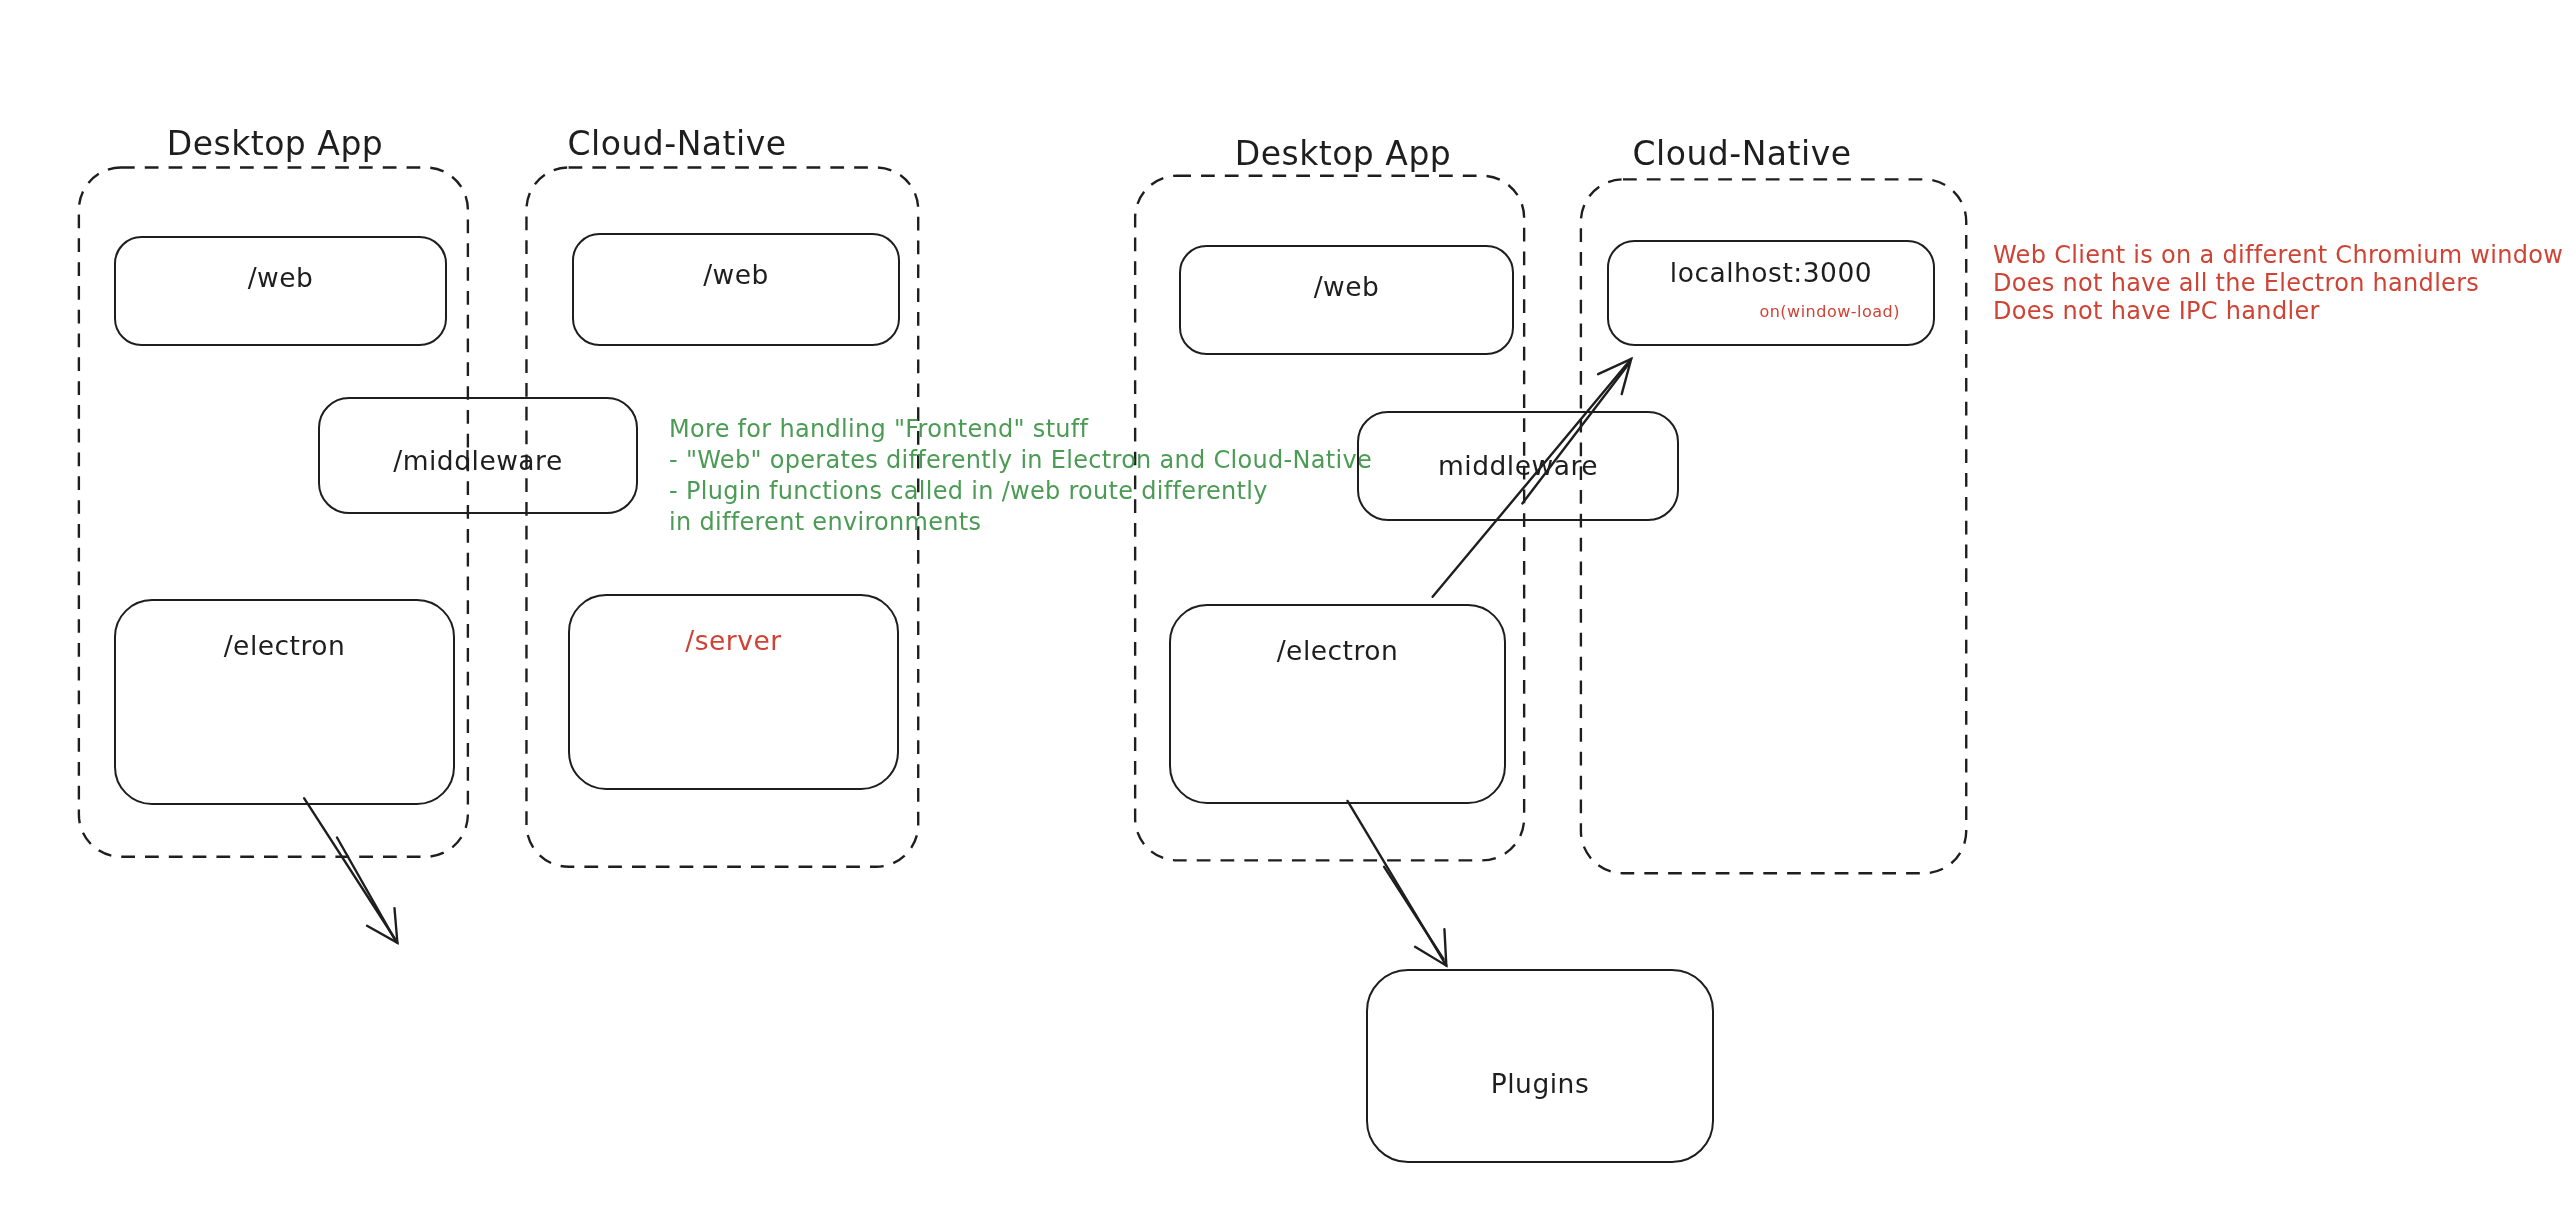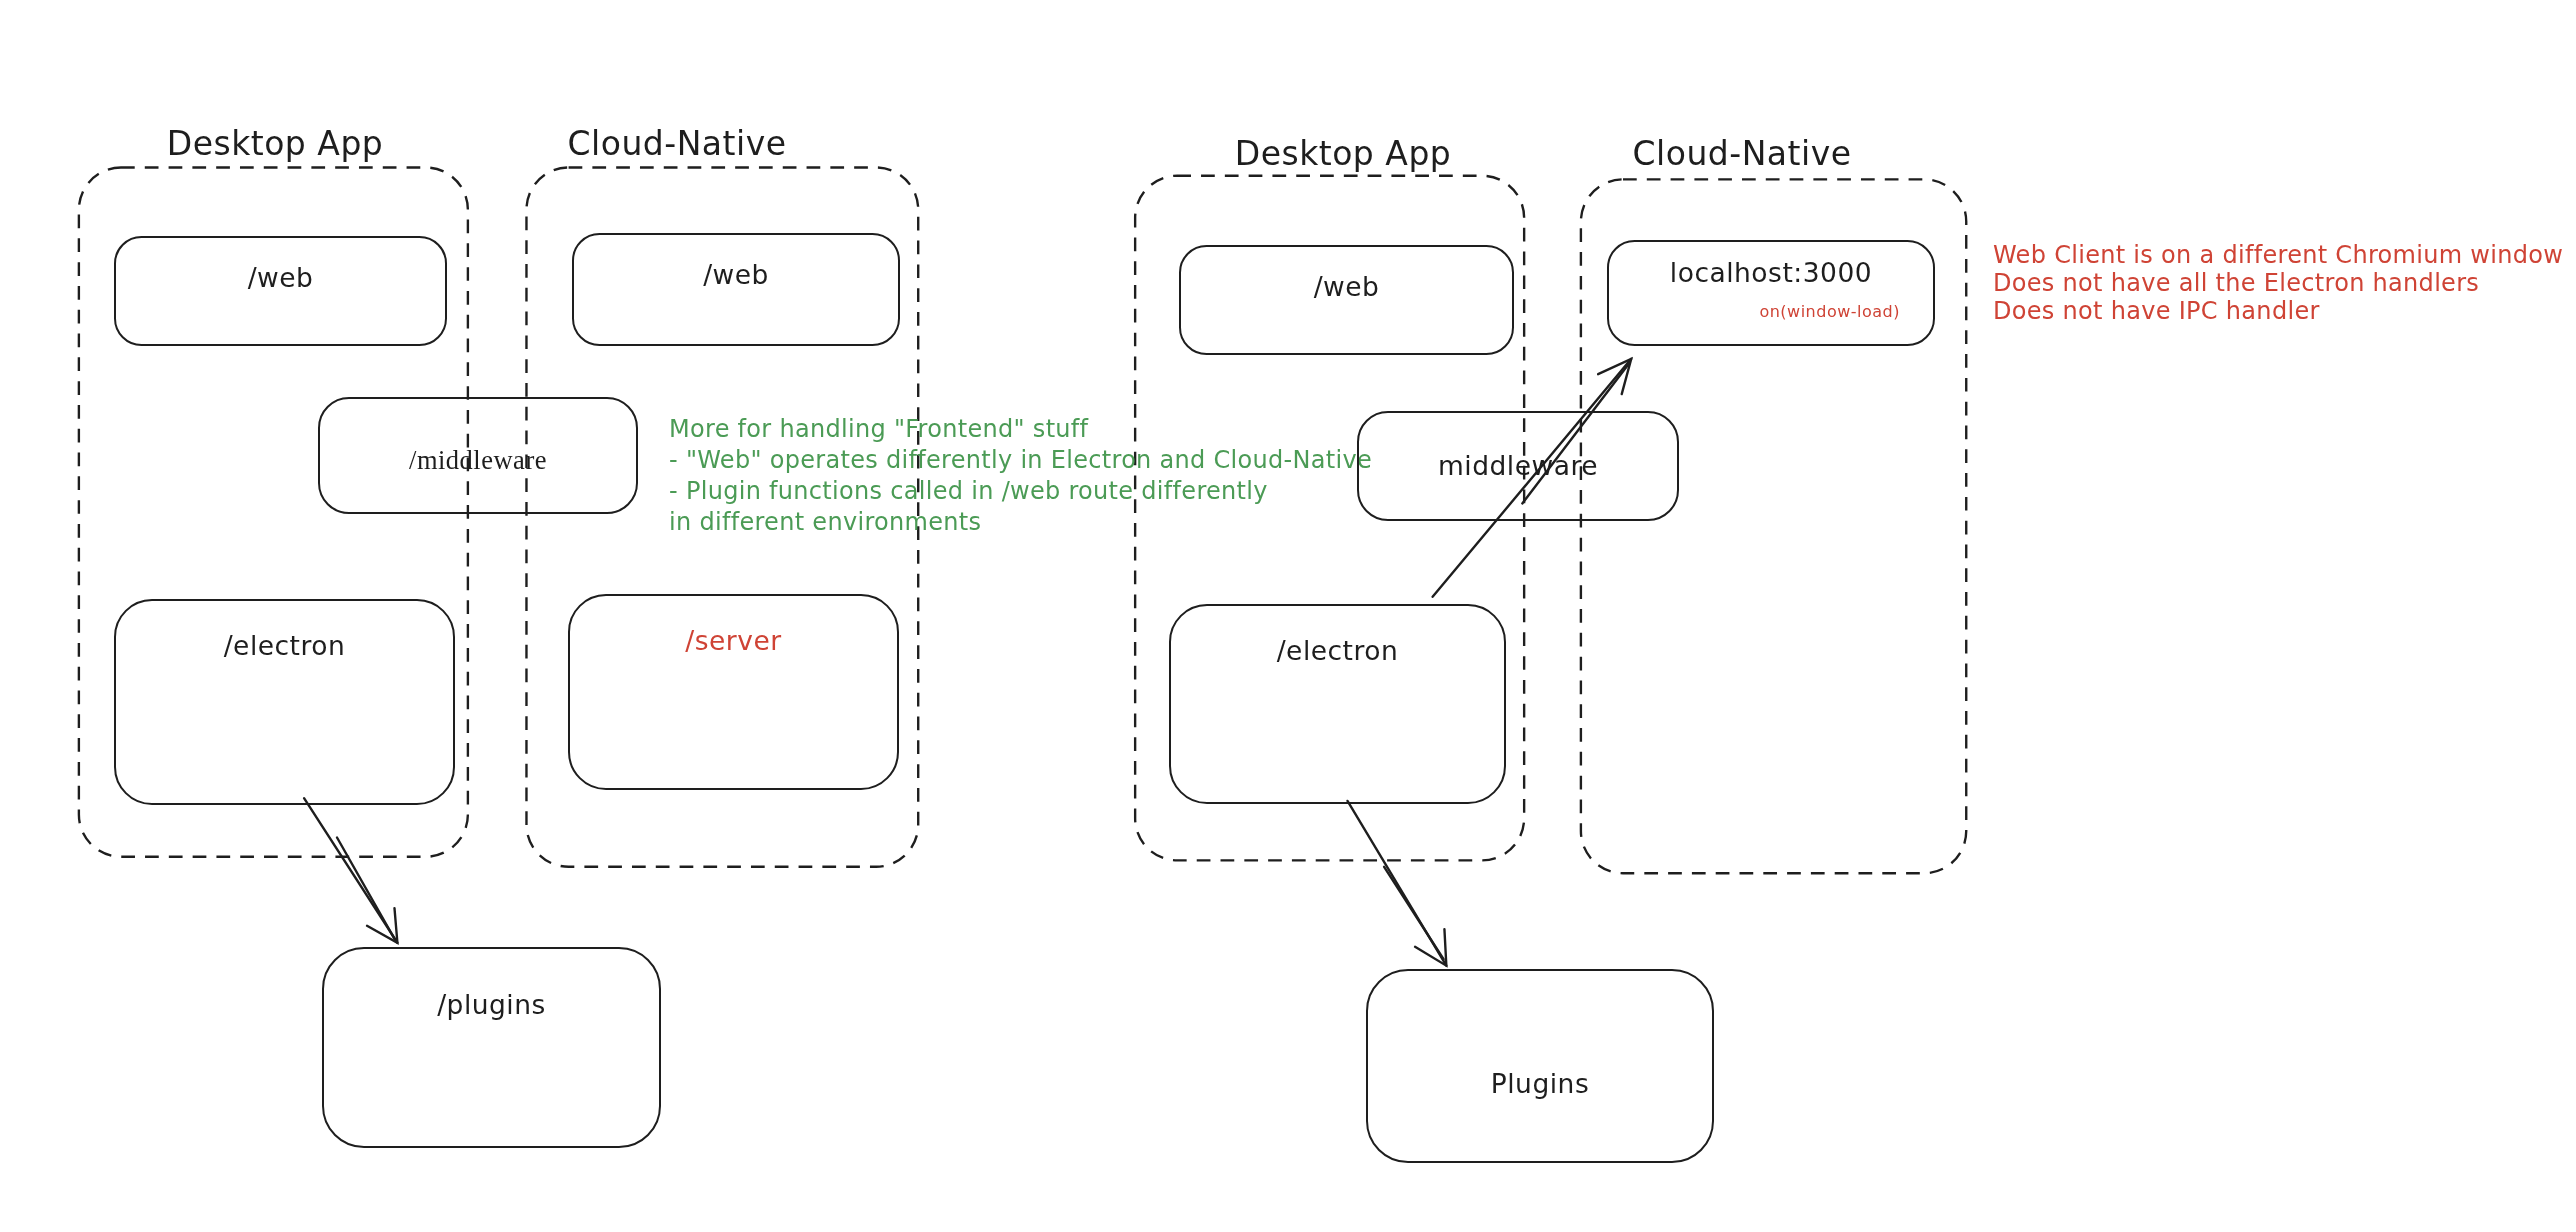--- a/index.html
+++ b/index.html
@@ -87,35 +87,32 @@
   <div class="group-label" style="left:677px;top:124px;">Cloud-Native</div>
 
   <div class="node" style="left:114px;top:236px;width:333px;height:110px;padding-top:24px;border-radius:27.5px;">
     <span>/web</span>
   </div>
 
   <div class="node" style="left:572px;top:233px;width:328px;height:113px;padding-top:24px;border-radius:27.5px;">
     <span>/web</span>
   </div>
 
-  <div class="node" style="left:318px;top:397px;width:320px;height:117px;padding-top:46px;font-family:Liberation Serif, serif;">
+  <div class="node" style="left:318px;top:397px;width:320px;height:117px;padding-top:46px;">
     <span>/middleware</span>
   </div>
 
   <div class="node" style="left:114px;top:599px;width:341px;height:206px;padding-top:29px;border-radius:38px;">
     <span>/electron</span>
   </div>
 
   <div class="node" style="left:568px;top:594px;width:331px;height:196px;padding-top:29px;border-radius:38px;">
     <span class="red-text">/server</span>
   </div>
 
-  <div class="node" style="left:322px;top:947px;width:339px;height:201px;padding-top:40px;border-radius:42px;">
-    <span>/plugins</span>
-  </div>
 
   <div class="note green" style="left:669px;top:414px;">
     <div>More for handling "Frontend" stuff</div>
     <div>- "Web" operates differently in Electron and Cloud-Native</div>
     <div>- Plugin functions called in /web route differently</div>
     <div>in different environments</div>
   </div>
 
   <div class="group-label" style="left:1343px;top:134px;">Desktop App</div>
   <div class="group-label" style="left:1742px;top:134px;">Cloud-Native</div>

